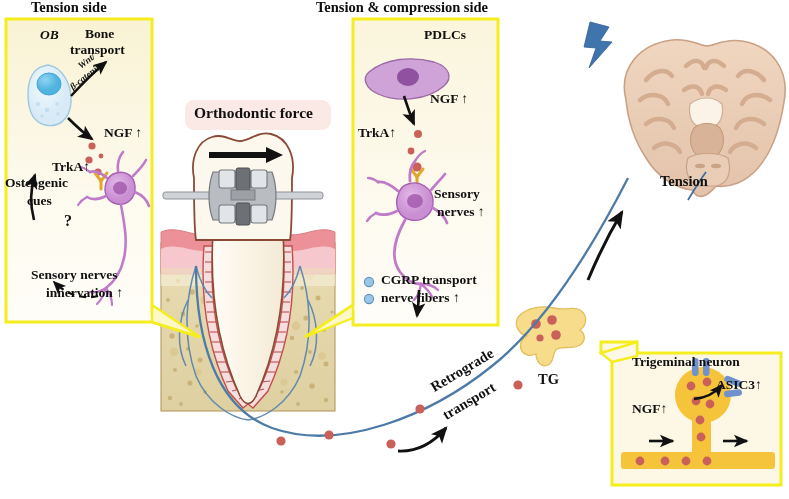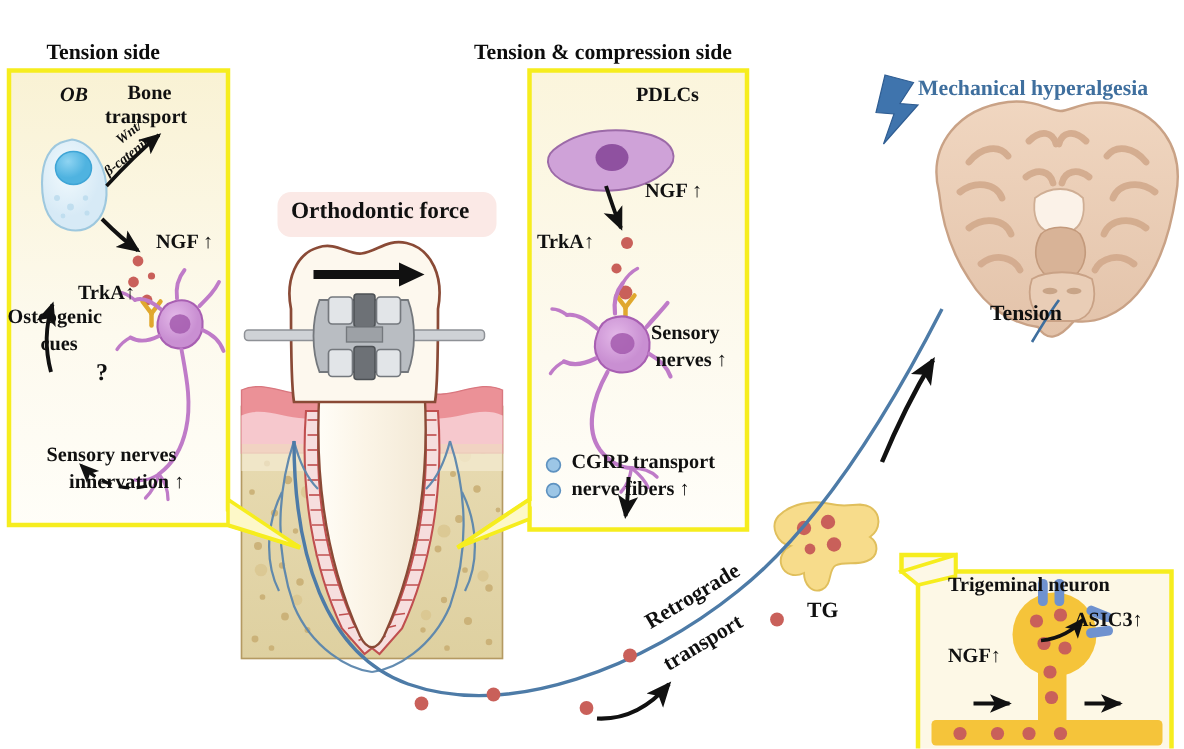--- a/index.html
+++ b/index.html
@@ -1,18 +1,18 @@
 <!DOCTYPE html>
 <html><head>
 <meta charset="utf-8">
 <style>
   html,body{margin:0;padding:0;background:#ffffff;}
   body{width:789px;height:499px;position:relative;overflow:hidden;
        font-family:"Liberation Serif", serif;}
-  #stage{position:absolute;left:0;top:0;width:789px;height:380px;margin-top:28px;}
+  #stage{position:absolute;left:0;top:0;width:789px;height:380px;}
   .lbl{position:absolute;font-weight:bold;color:#101010;line-height:1.08;}
   .ttl{font-size:14.5px;font-weight:bold;color:#0d0d0d;}
   svg{display:block;}
   #svgroot{position:absolute;left:0;top:0;}
 </style>
 </head>
 <body>
 
 <div id="stage">
 
@@ -461,20 +461,19 @@
 <div class="lbl" style="left:437px;top:205px;font-size:13.5px;">nerves ↑</div>
 <div class="lbl" style="left:381px;top:273px;font-size:13.5px;">CGRP transport</div>
 <div class="lbl" style="left:381px;top:291px;font-size:13.5px;">nerve fibers ↑</div>
 
 <div class="lbl" style="left:194px;top:105px;font-size:15.5px;">Orthodontic force</div>
 
 <div class="lbl" style="left:428px;top:382px;font-size:14.5px;transform:rotate(-31deg);transform-origin:left top;">Retrograde</div>
 <div class="lbl" style="left:440px;top:410px;font-size:14.5px;transform:rotate(-31deg);transform-origin:left top;">transport</div>
 <div class="lbl" style="left:538px;top:372px;font-size:14.5px;">TG</div>
 
-<div class="lbl" style="left:612px;top:24px;font-size:14.5px;color:#3f6f9e;">Mechanical hyperalgesia</div>
 <div class="lbl" style="left:660px;top:174px;font-size:14.5px;">Tension</div>
 
 <div class="lbl" style="left:632px;top:355px;font-size:13.5px;">Trigeminal neuron</div>
 <div class="lbl" style="left:716px;top:378px;font-size:13.5px;text-align:center;">ASIC3↑</div>
 <div class="lbl" style="left:632px;top:402px;font-size:13.5px;">NGF↑</div>
 
 </div>
 
 </body></html>

